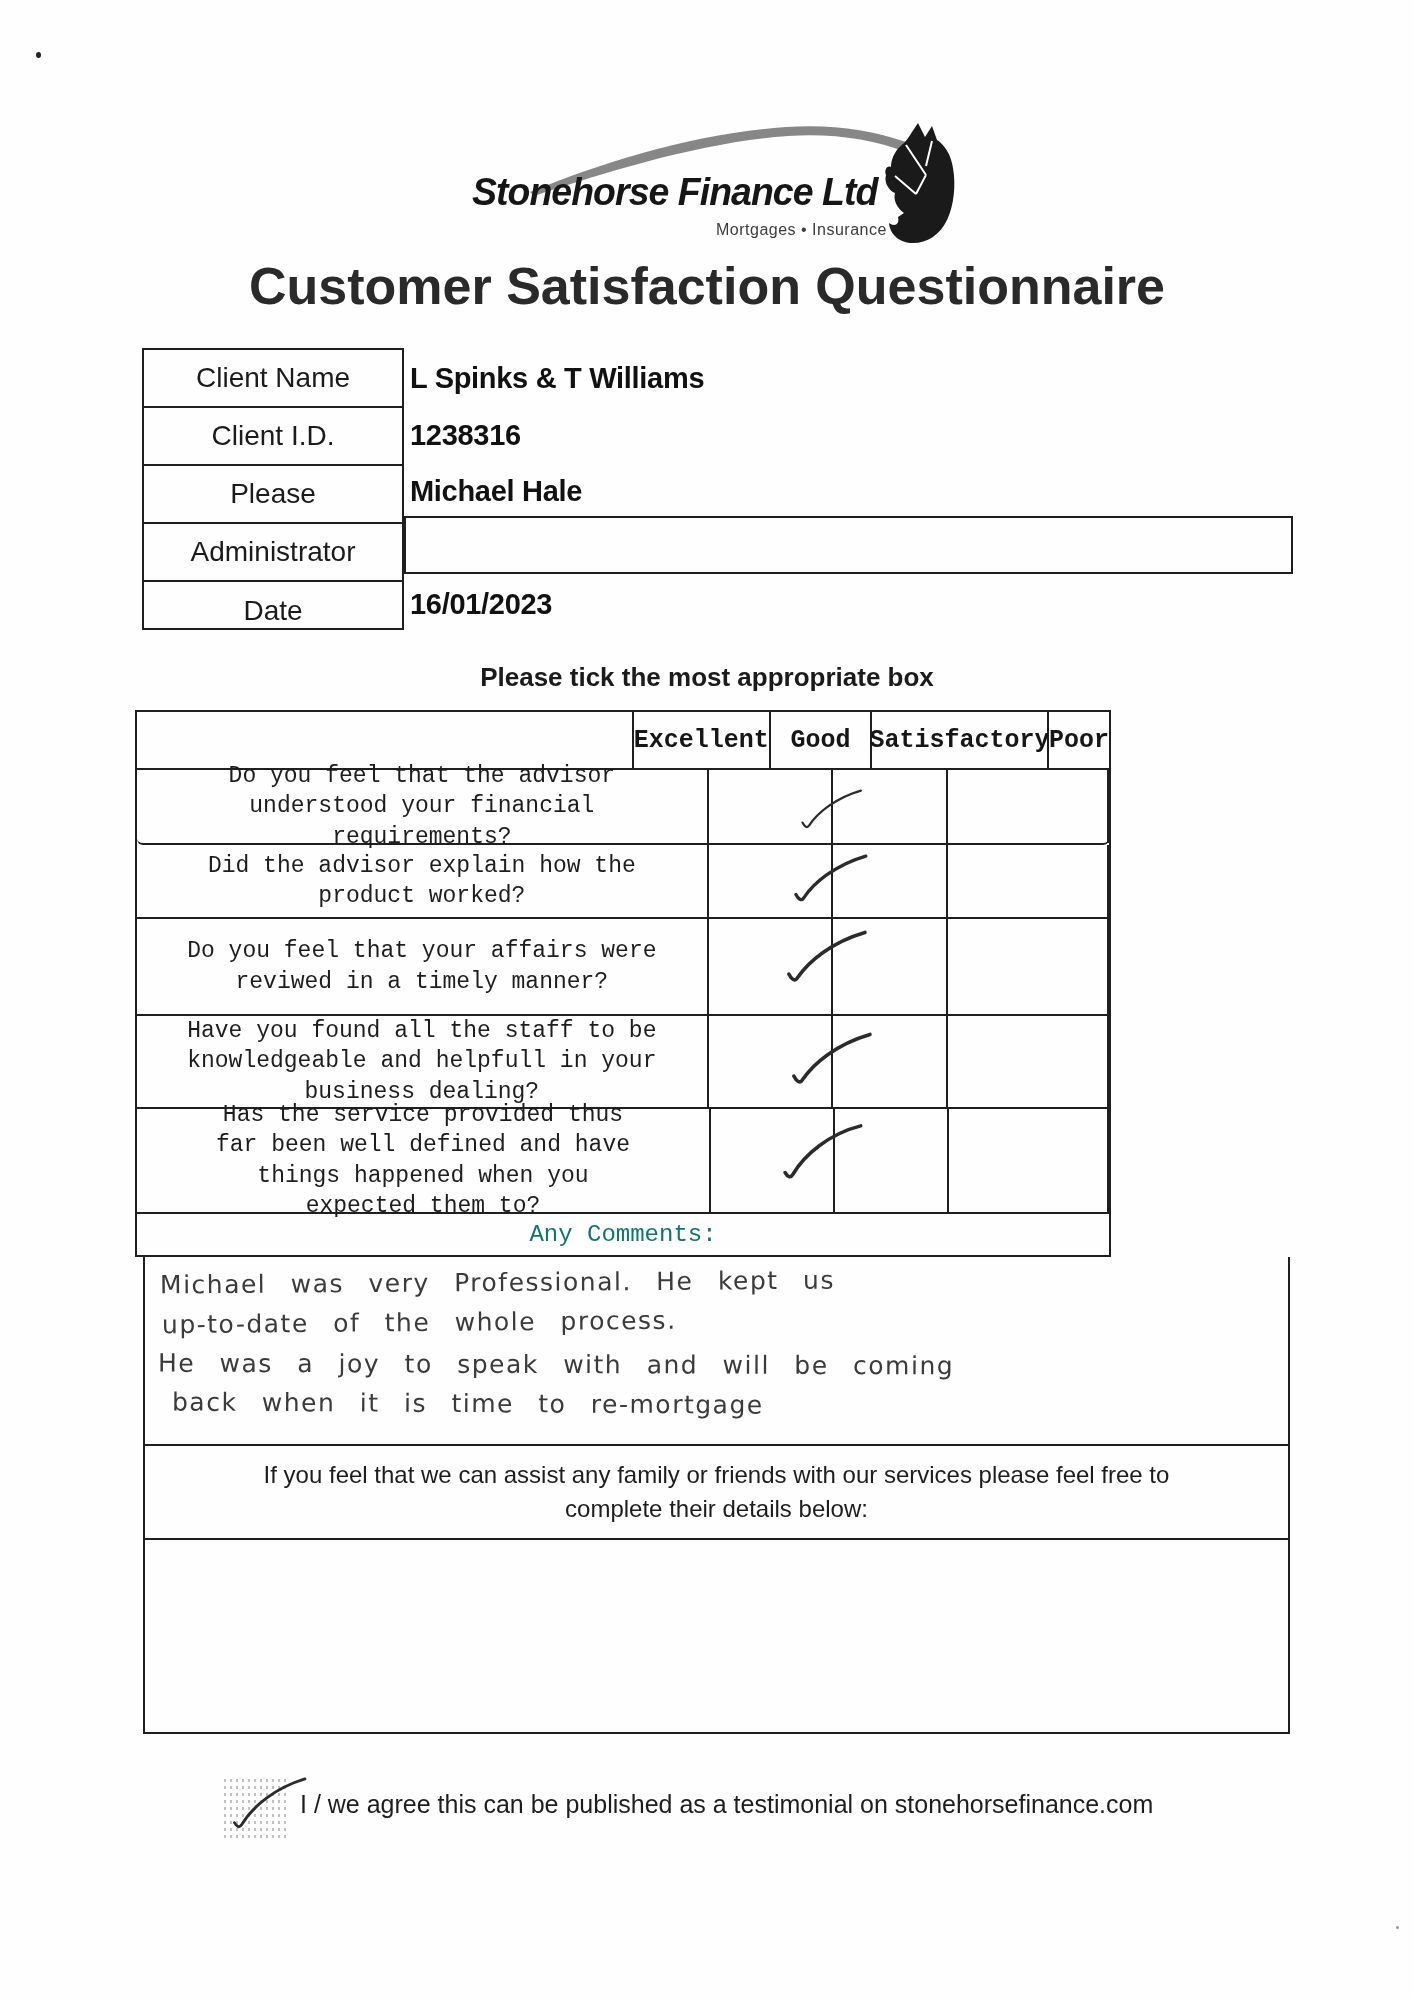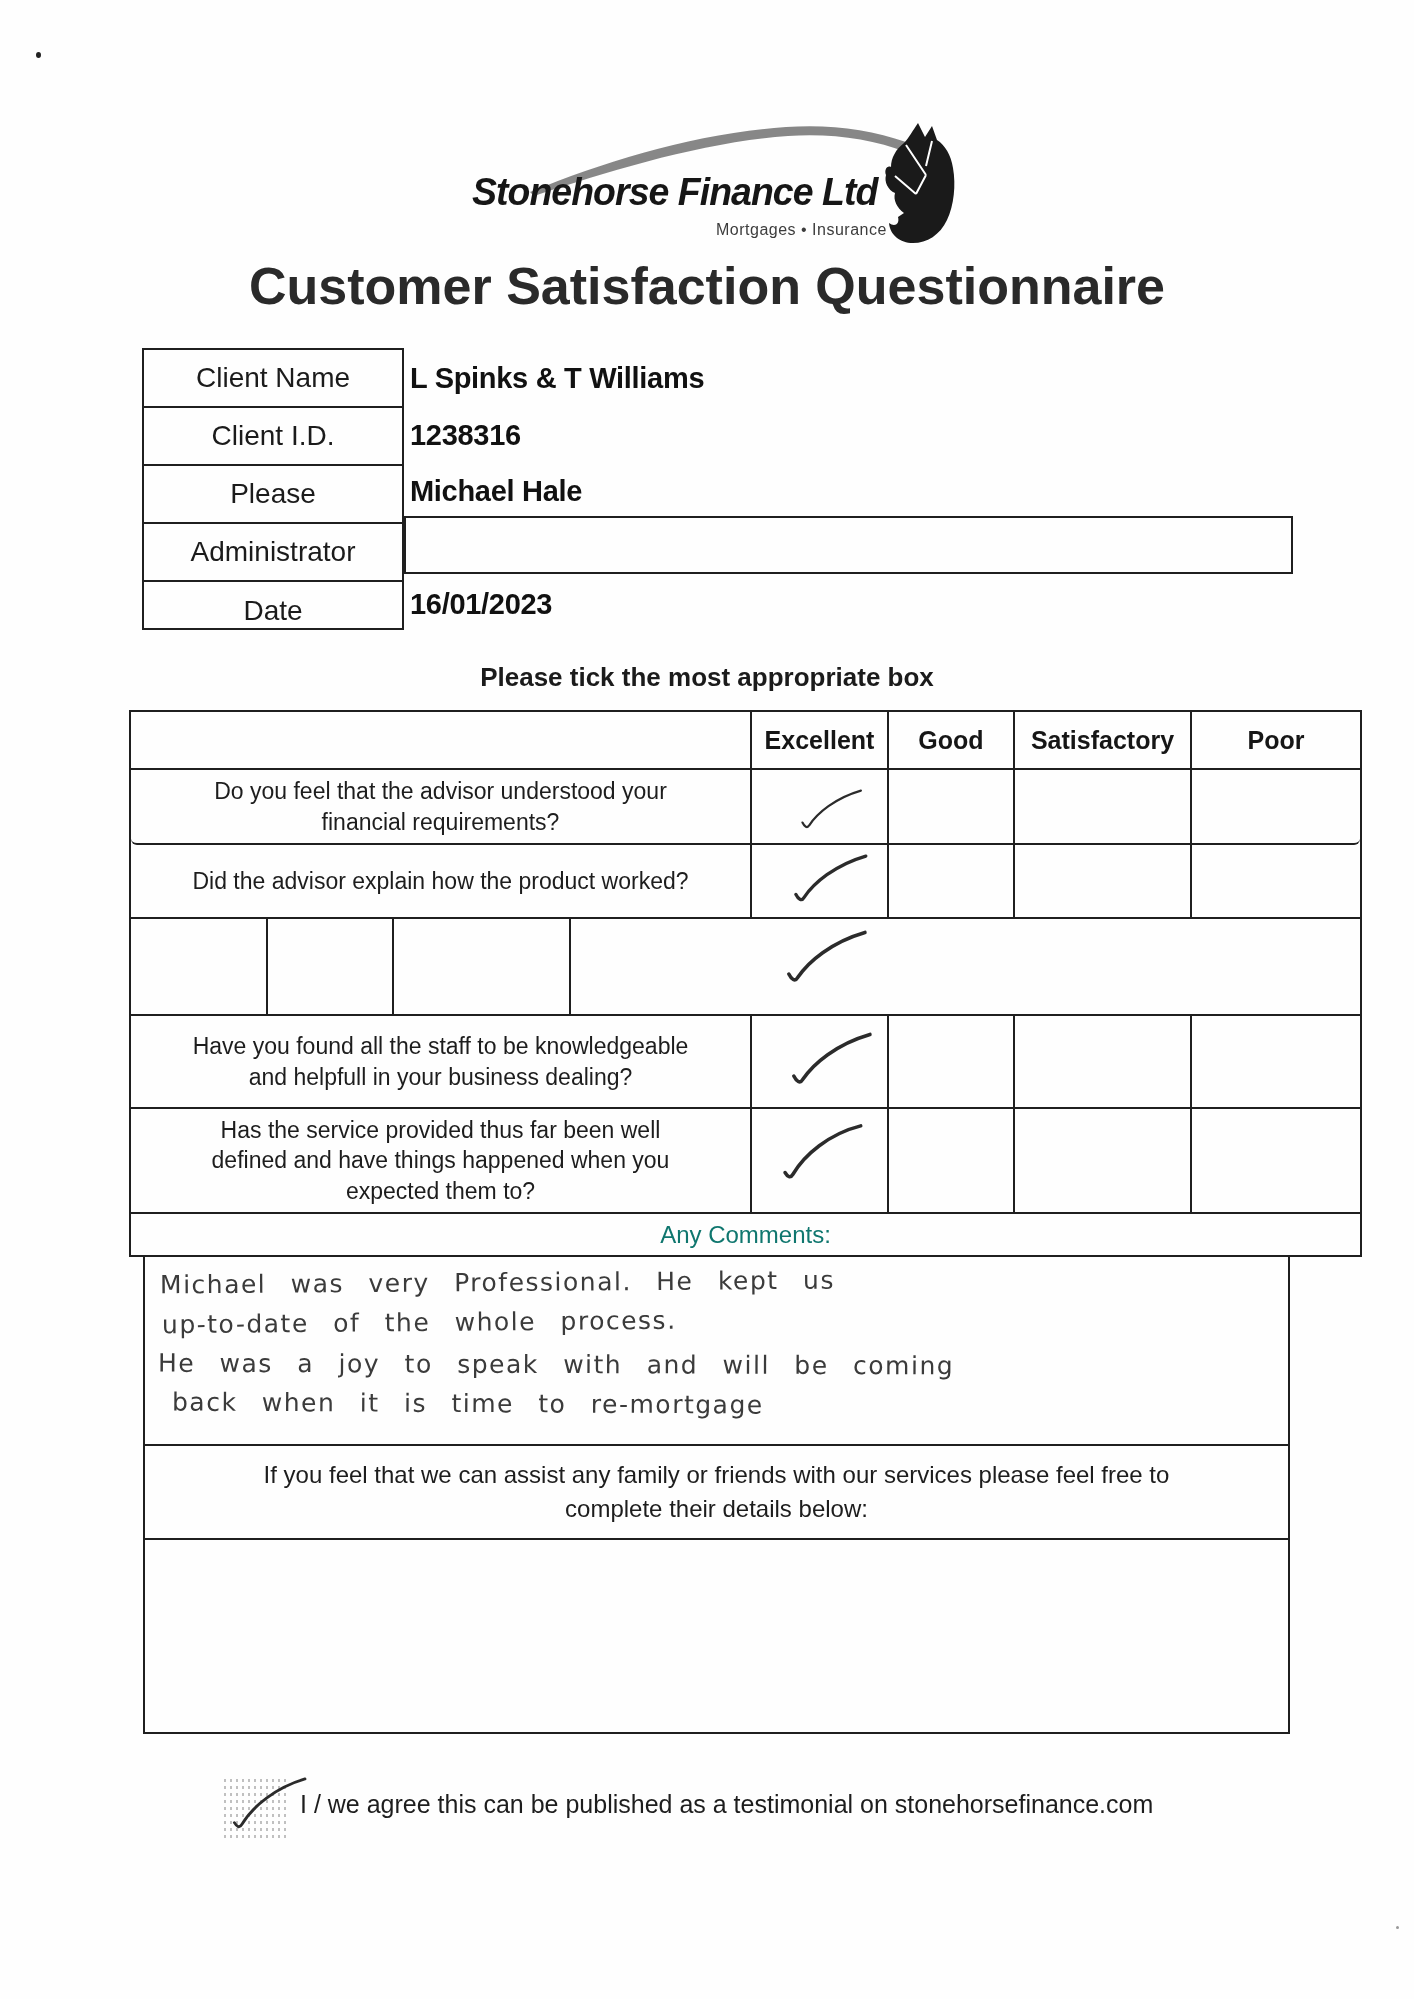--- a/index.html
+++ b/index.html
@@ -55,22 +55,22 @@
   }
 
   
   .tick-instruction{
     left:0; top:662px; width:1414px; text-align:center;
     font-size:26px; font-weight:bold; color:#1b1b1b;
   }
 
   
   .grid{
-    left:129px; top:710px; width:1233px;
-    border:2px solid var(--line); box-sizing:border-box; background:transparent;
+    left:135px; top:710px; width:976px;
+    border:2px solid var(--line); box-sizing:border-box; background:transparent;font-family:Liberation Mono, monospace;
   }
   .grid-row{ display:flex; box-sizing:border-box; border-bottom:2px solid var(--line); }
   .grid-row:last-child{ border-bottom:none; }
   .cell{ box-sizing:border-box; border-right:2px solid var(--line); }
   .cell:last-child{ border-right:none; }
   .col-q{ width:621px; }
   .col-exc{ width:137px; }
   .col-good{ width:126px; }
   .col-sat{ width:177px; }
   .col-poor{ flex:1; }
@@ -184,20 +184,21 @@
 
     <div class="grid-row row-q2">
       <div class="cell col-q q-cell">Did the advisor explain how the product worked?</div>
       <div class="cell col-exc"></div>
       <div class="cell col-good"></div>
       <div class="cell col-sat"></div>
       <div class="cell col-poor"></div>
     </div>
 
     <div class="grid-row row-q3">
+      <div class="cell col-q q-cell">Do you feel that your affairs were reviwed in a timely manner?</div>
       <div class="cell col-exc"></div>
       <div class="cell col-good"></div>
       <div class="cell col-sat"></div>
       <div class="cell col-poor"></div>
     </div>
 
     <div class="grid-row row-q4">
       <div class="cell col-q q-cell">Have you found all the staff to be knowledgeable and helpfull in your business dealing?</div>
       <div class="cell col-exc"></div>
       <div class="cell col-good"></div>

